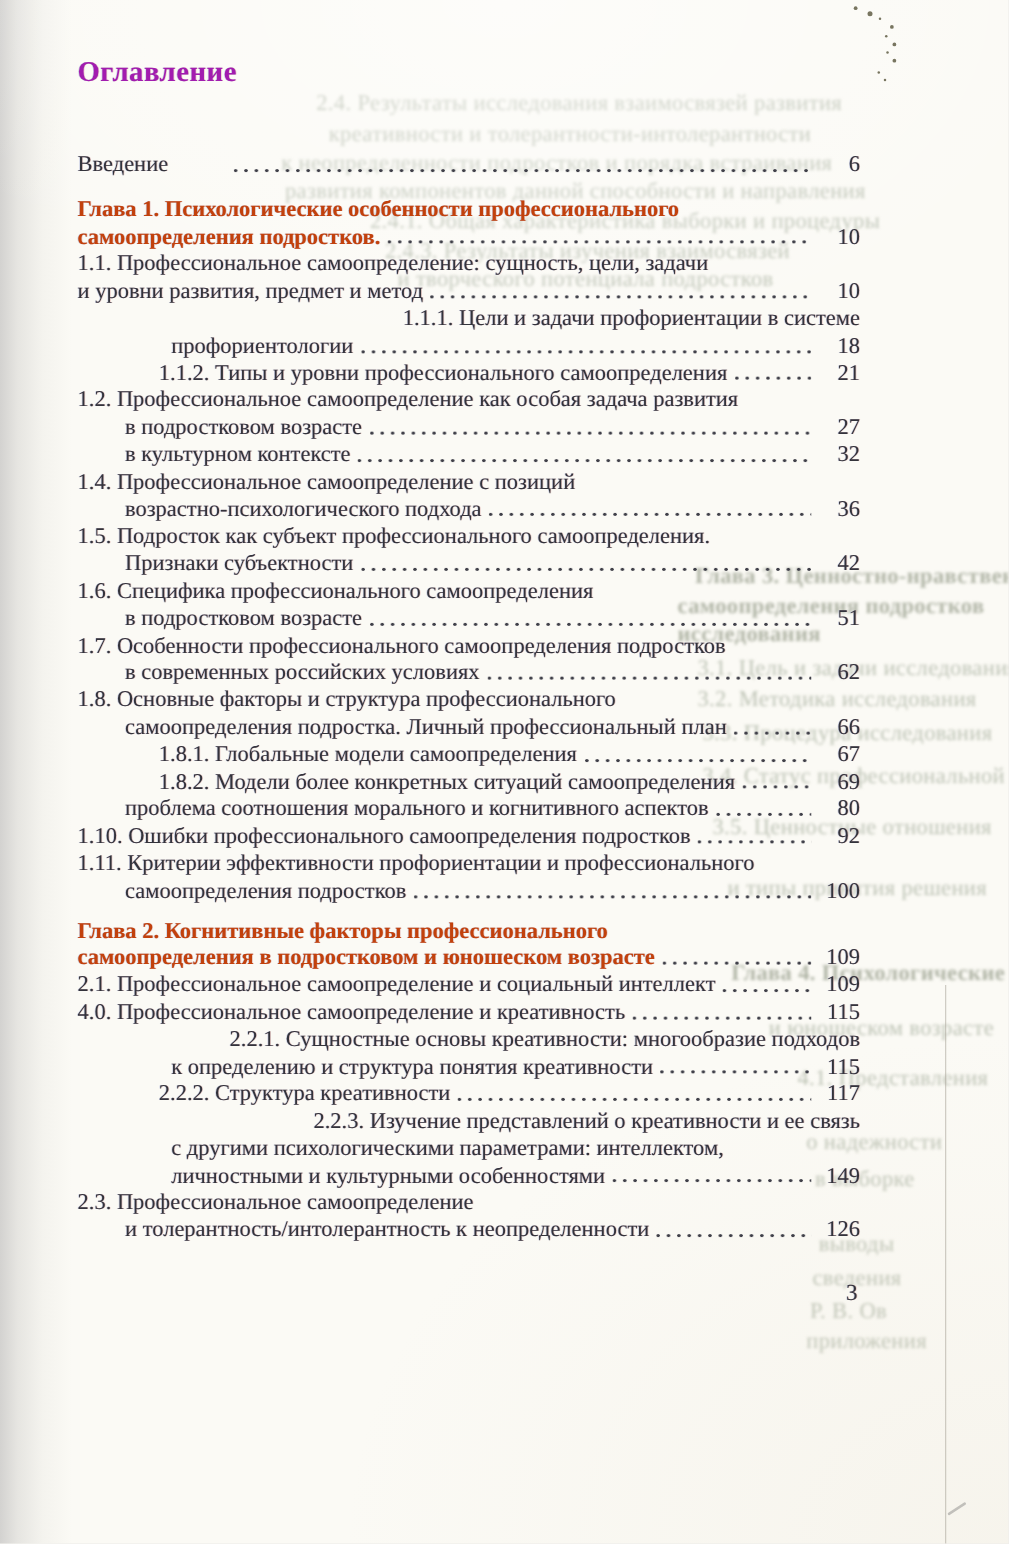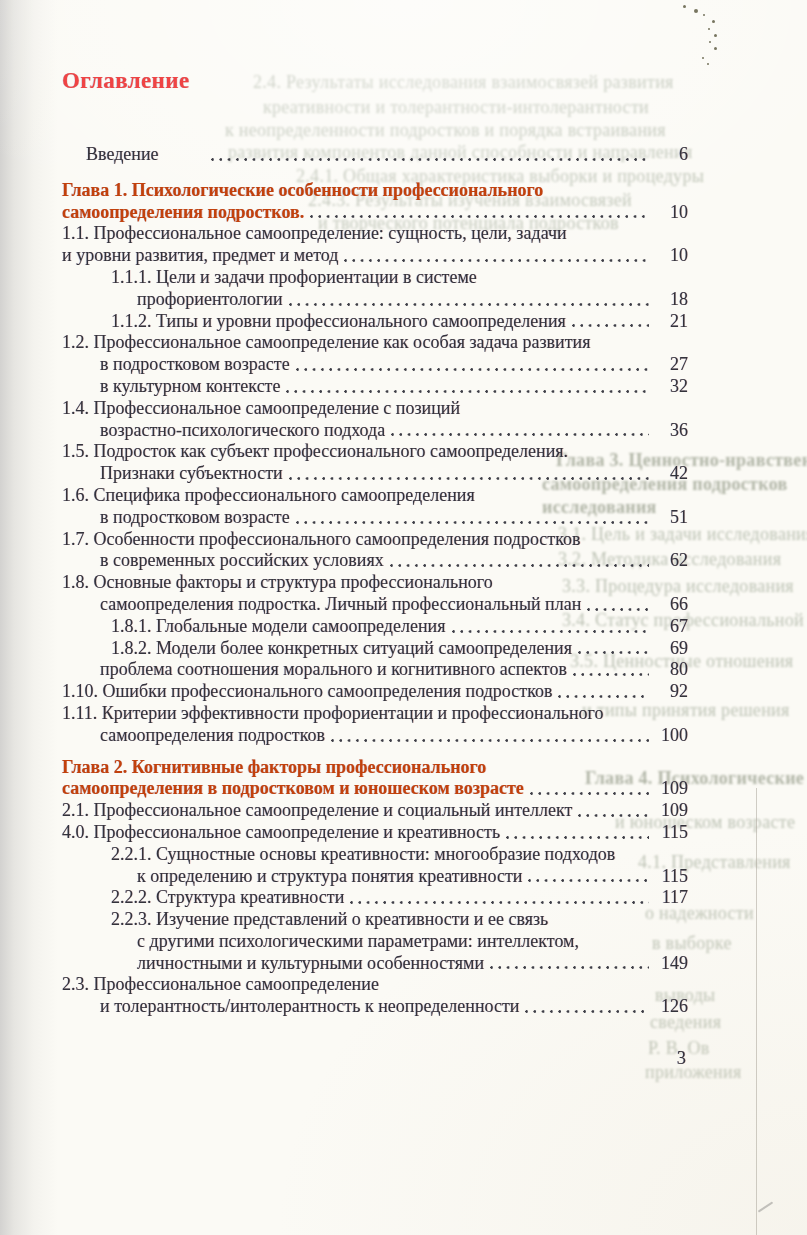--- a/index.html
+++ b/index.html
@@ -37,34 +37,34 @@
   .speck{position:absolute;border-radius:50%;background:#56543a;opacity:.8;}
   .edge-line{position:absolute;left:756px;top:788px;bottom:0;width:1px;background:rgba(172,166,154,0.55);}
   .pencil-mark{position:absolute;left:757px;top:1206px;width:17px;height:2px;background:rgba(128,128,126,0.45);transform:rotate(-33deg);border-radius:2px;}
   
   .content{position:absolute;left:62px;right:119px;top:0;}
   .scan-text{
     color:#33333b;
     text-shadow:0.6px 0 0 rgba(165,35,35,0.22), -0.6px 0 0 rgba(35,60,165,0.22);
   }
   .doc-title{
-    margin:68px 0 0 0;
-    font-size:23px;font-weight:700;color:#ef4444;
+    margin:45px 0 0 0;
+    font-size:23px;font-weight:700;color:#a21caf;
     letter-spacing:.4px;
   }
   .toc{margin-top:50px;font-size:18px;}
   .entry{margin:0;}
   .entry.gap-md{margin-top:14px;}
   .entry.gap-sm{margin-top:10px;}
   .entry.bold .txt{font-weight:700;color:#c2410c;text-align:center;}
   .line{display:flex;align-items:baseline;height:21.8px;line-height:21.8px;}
   .i0{margin-left:0;} .i1{} .i2{margin-left:38px;}
-  .i3{margin-left:49px;} .i4{margin-left:75px;}
+  .i3{margin-left:65px;justify-content:flex-end;} .i4{margin-left:75px;}
   .txt{white-space:pre;}
-  .txt.gap-after{padding-right:46px;margin-left:24px;}
+  .txt.gap-after{padding-right:46px;}
   .leader{
     flex:1;min-width:8px;
     align-self:flex-end;height:7px;
     margin:0 5px 3px 6px;
     background-image:radial-gradient(circle at 1.5px 3.5px, #3f3f48 1.15px, rgba(0,0,0,0) 1.5px);
     background-size:8.3px 7px;background-repeat:repeat-x;
   }
   .pg{min-width:34px;text-align:right;white-space:pre;}
   .footer-num{margin-top:30px;text-align:right;font-size:18.5px;padding-right:2px;}
 </style>

